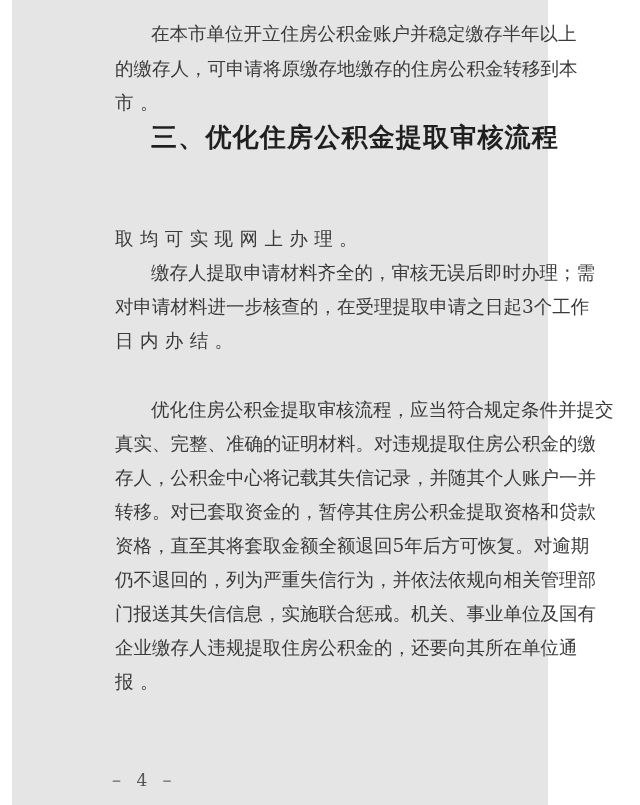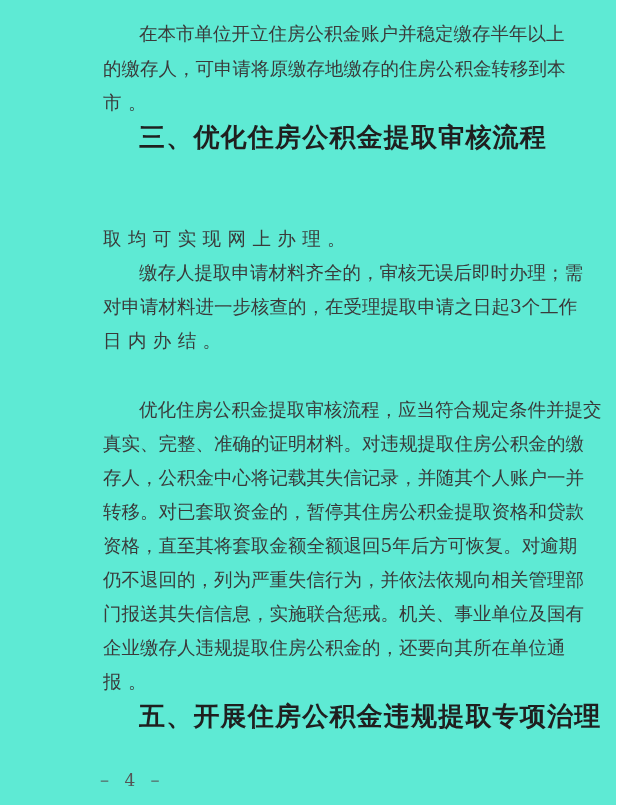--- a/index.html
+++ b/index.html
@@ -1,17 +1,17 @@
 <!DOCTYPE html>
 <html><head>
   <meta charset="utf-8">
   <style>
     html, body { margin: 0; padding: 0; background: #ffffff; }
     body { width: 640px; height: 805px; position: relative; overflow: hidden; }
-    .page { position: absolute; left: 0; top: 0; width: 616px; height: 805px; background: #5eead4; }
+    .page { position: absolute; left: 12px; top: 0; width: 536px; height: 805px; background: #e5e5e5; }
     .line {
       position: absolute;
       left: 103px;
       width: 446px;
       height: 24px;
       line-height: 24px;
       font-family: "DejaVu Serif", "Liberation Serif", serif;
       font-size: 18.5px;
       color: #3a3a3a;
       white-space: nowrap;
@@ -60,17 +60,16 @@
   <div class="line indent" style="top:398px">优化住房公积金提取审核流程，应当符合规定条件并提交</div>
   <div class="line" style="top:432px">真实、完整、准确的证明材料。对违规提取住房公积金的缴</div>
   <div class="line" style="top:466px">存人，公积金中心将记载其失信记录，并随其个人账户一并</div>
   <div class="line" style="top:500px">转移。对已套取资金的，暂停其住房公积金提取资格和贷款</div>
   <div class="line" style="top:534px">资格，直至其将套取金额全额退回5年后方可恢复。对逾期</div>
   <div class="line" style="top:568px">仍不退回的，列为严重失信行为，并依法依规向相关管理部</div>
   <div class="line" style="top:602px">门报送其失信信息，实施联合惩戒。机关、事业单位及国有</div>
   <div class="line" style="top:636px">企业缴存人违规提取住房公积金的，还要向其所在单位通</div>
   <div class="line last" style="top:670px">报。</div>
 
-  <div class="line heading" style="top:704px">五、开展住房公积金违规提取专项治理</div>
 
 
   <div class="page-number">－ 4 －</div>
 </div>
 
 </body></html>

